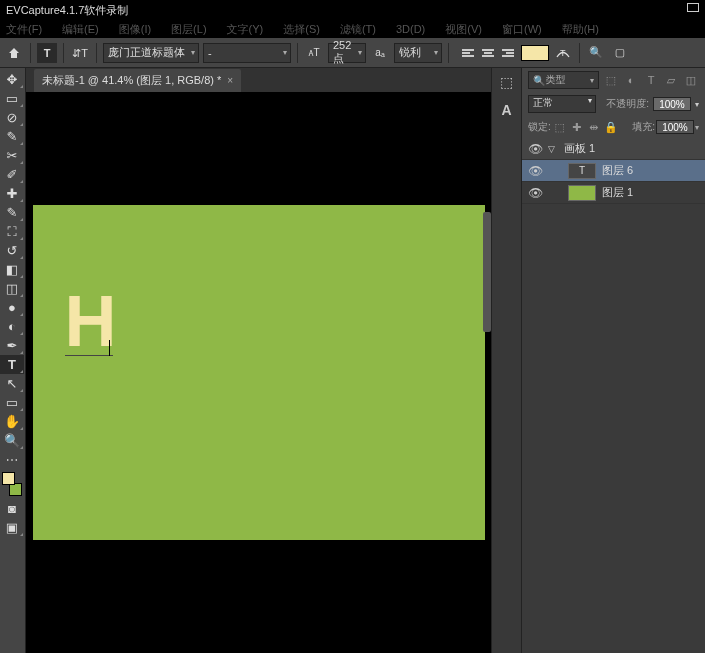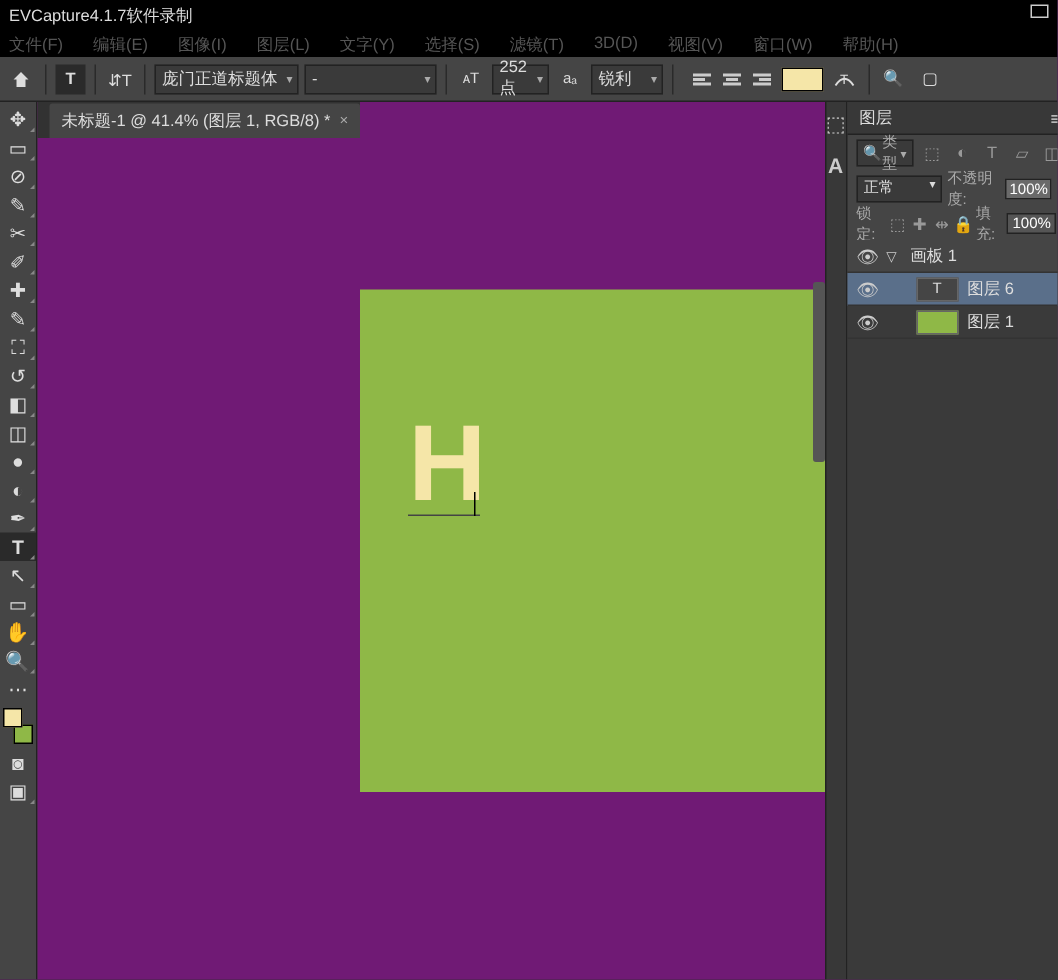--- a/index.html
+++ b/index.html
@@ -16,21 +16,21 @@
 .ob-select .arrow{position:absolute;right:3px;font-size:8px;color:#aaa}
 .color-swatch{width:28px;height:16px;background:#f5e6a8;border:1px solid #000}
 .main{display:flex;height:585px}
 .toolbar{width:26px;background:#454545;display:flex;flex-direction:column;border-right:1px solid #222;padding-top:2px}
 .tool{width:24px;height:19px;display:flex;align-items:center;justify-content:center;color:#ddd;cursor:pointer;font-size:13px;position:relative}
 .tool.active{background:#2a2a2a}
 .tool .corner{position:absolute;bottom:1px;right:1px;width:0;height:0;border-left:3px solid transparent;border-bottom:3px solid #888}
 .fgbg{position:relative;width:24px;height:24px;margin:3px 0}
 .fg{position:absolute;width:13px;height:13px;background:#f5e6a8;border:1px solid #000;top:0;left:2px;z-index:2}
 .bg{position:absolute;width:13px;height:13px;background:#8fb847;border:1px solid #000;bottom:0;right:2px}
-.workarea{flex:1;background:#701a75;display:flex;position:relative}
+.workarea{flex:1;background:#000000;display:flex;flex-direction:column;position:relative}
 .tabs{height:24px;background:#323232;display:flex;align-items:flex-end;padding-left:8px}
 .tab{background:#454545;color:#ddd;font-size:11px;padding:4px 8px;border-radius:2px 2px 0 0;display:flex;align-items:center;gap:6px}
 .tab .x{color:#aaa;font-size:10px;cursor:pointer}
 .canvas-wrap{flex:1;display:flex;align-items:center;justify-content:center;position:relative;overflow:hidden}
 .canvas{width:452px;height:335px;background:#8fb847;position:relative;margin-top:0}
 .letter{position:absolute;left:32px;top:75px;font-size:72px;font-weight:900;font-family:Arial Black,sans-serif;color:#f5e6a8}
 .cursor{position:absolute;left:76px;top:135px;width:1px;height:16px;background:#000}
 .underline{position:absolute;left:32px;top:150px;width:48px;height:1px;background:#444}
 .scrollbar{position:absolute;right:0;top:120px;width:8px;height:120px;background:#555;border-radius:2px}
 .rpanel{width:30px;background:#383838;border-left:1px solid #222;display:flex;flex-direction:column;align-items:center;padding-top:6px;gap:12px}
@@ -204,24 +204,20 @@
       <div class="scrollbar"></div>
     </div>
   </div>
 
   <div class="rpanel">
     <div>⬚</div>
     <div style="font-weight:bold">A</div>
   </div>
 
   <div class="panels">
-    <div class="panel-tab">
-      <span>图层</span>
-      <span style="margin-left:auto;font-size:12px">≡</span>
-    </div>
     <div class="filter-row">
       <div class="search-box">🔍 <span>类型</span> <span style="margin-left:auto;font-size:8px">▾</span></div>
       <div class="micon">⬚</div>
       <div class="micon">◐</div>
       <div class="micon">T</div>
       <div class="micon">▱</div>
       <div class="micon">◫</div>
     </div>
     <div class="blend-row">
       <div class="blend-select"><span>正常</span><span style="position:absolute;right:3px;font-size:8px">▾</span></div>

